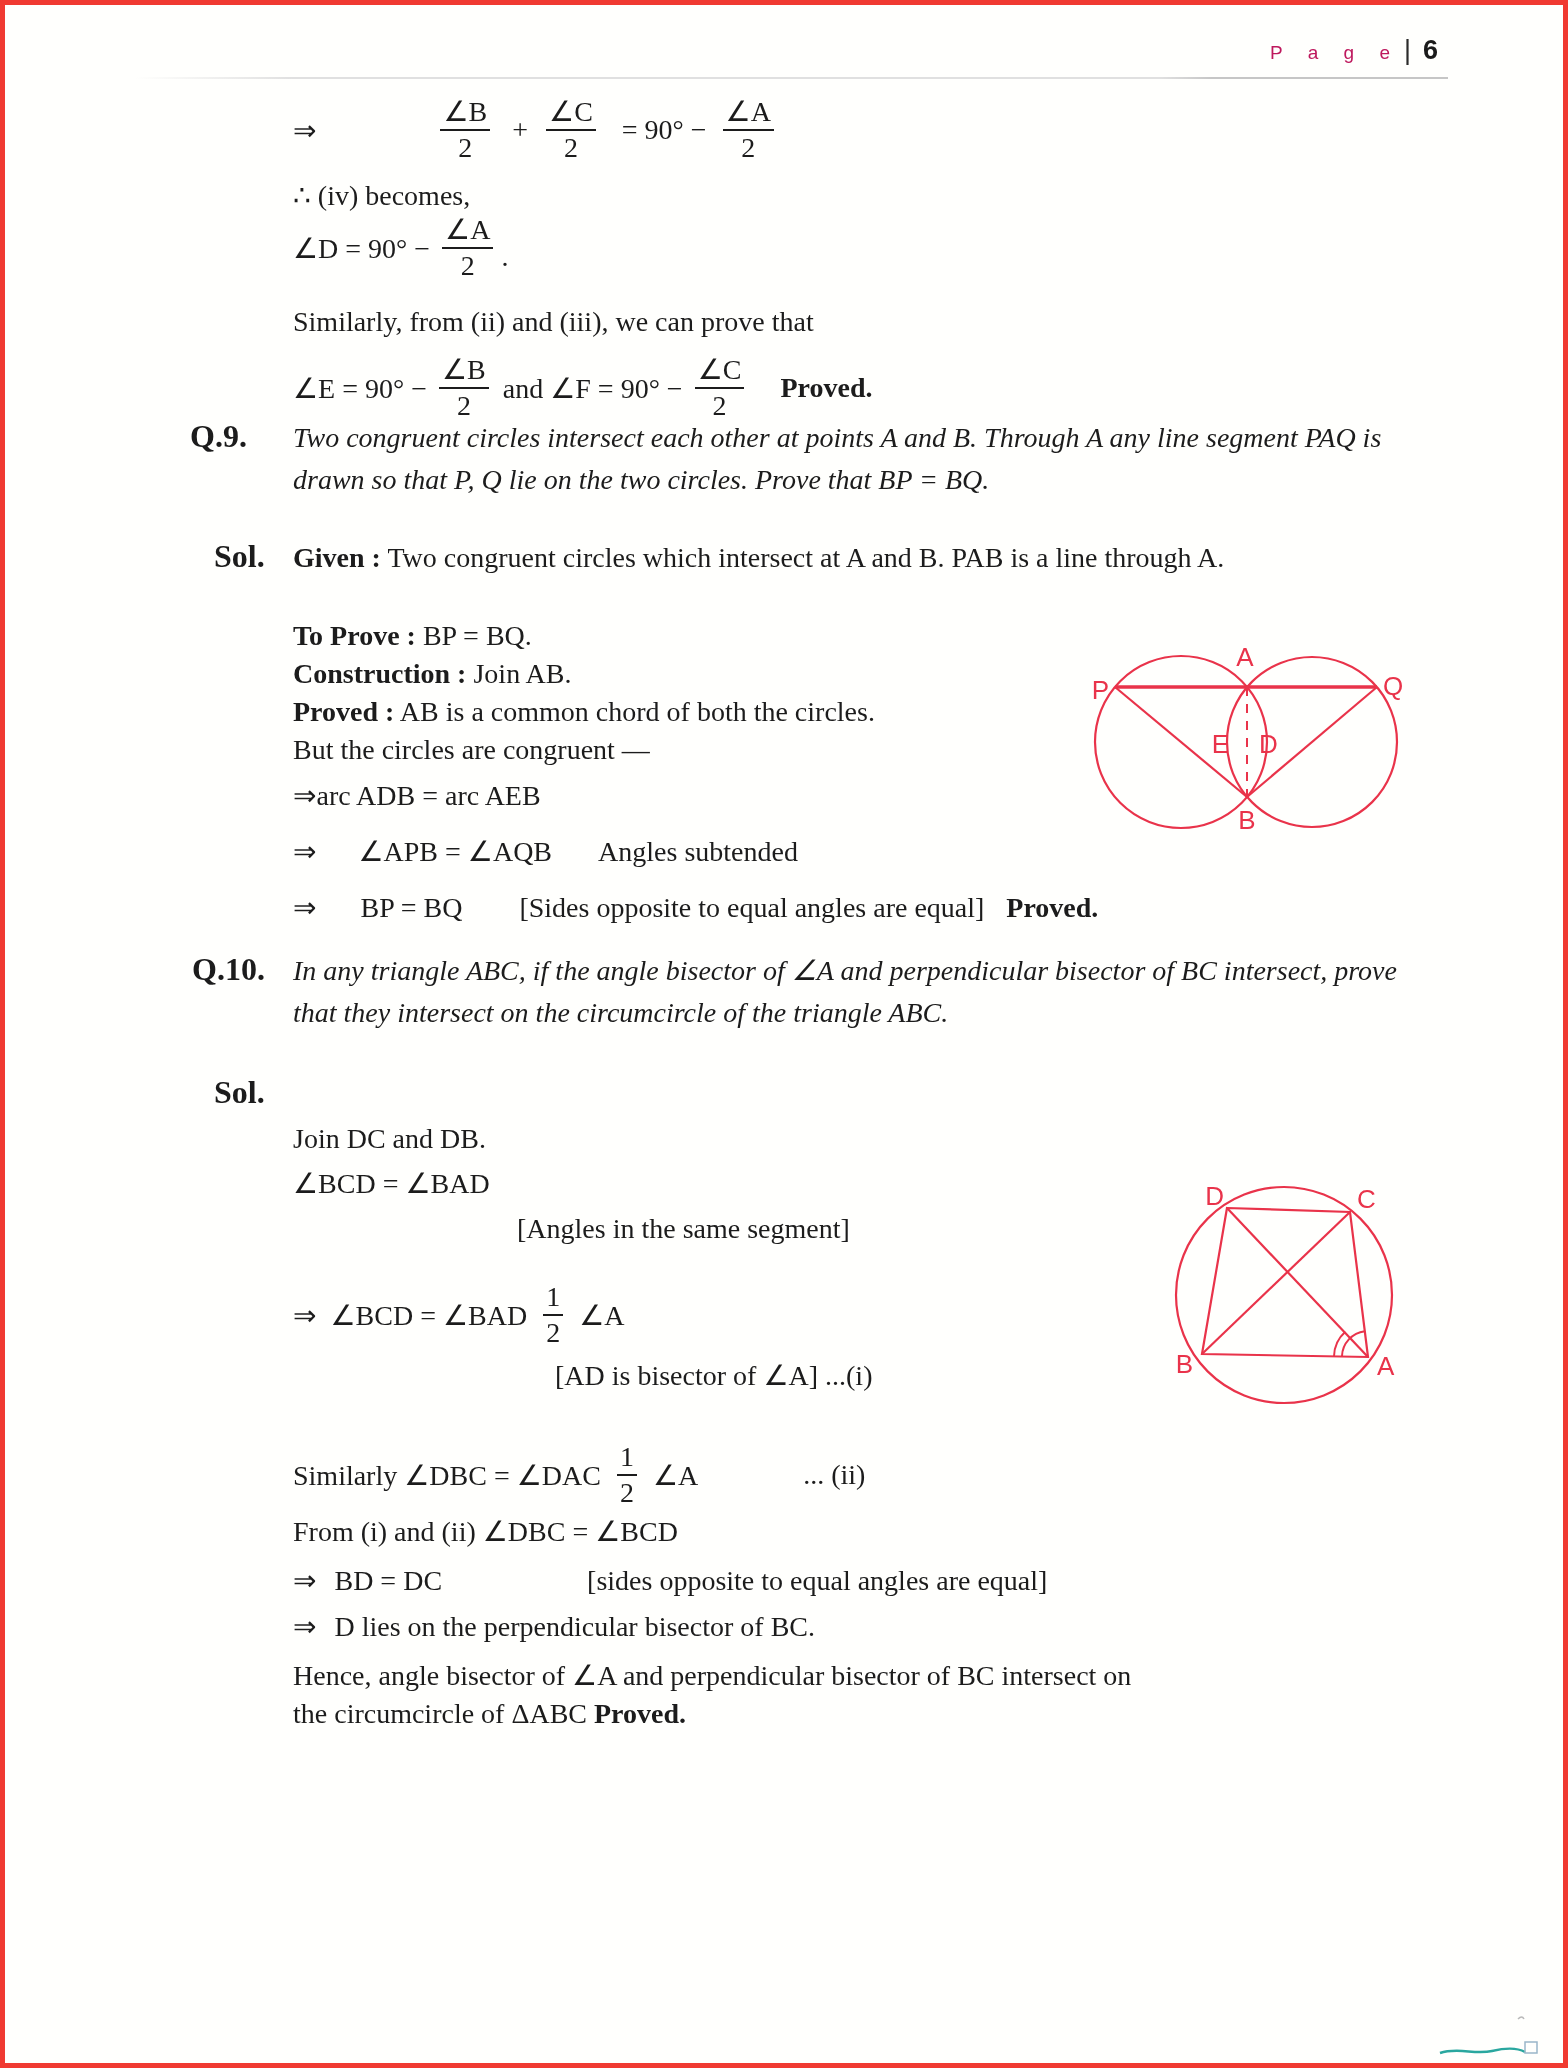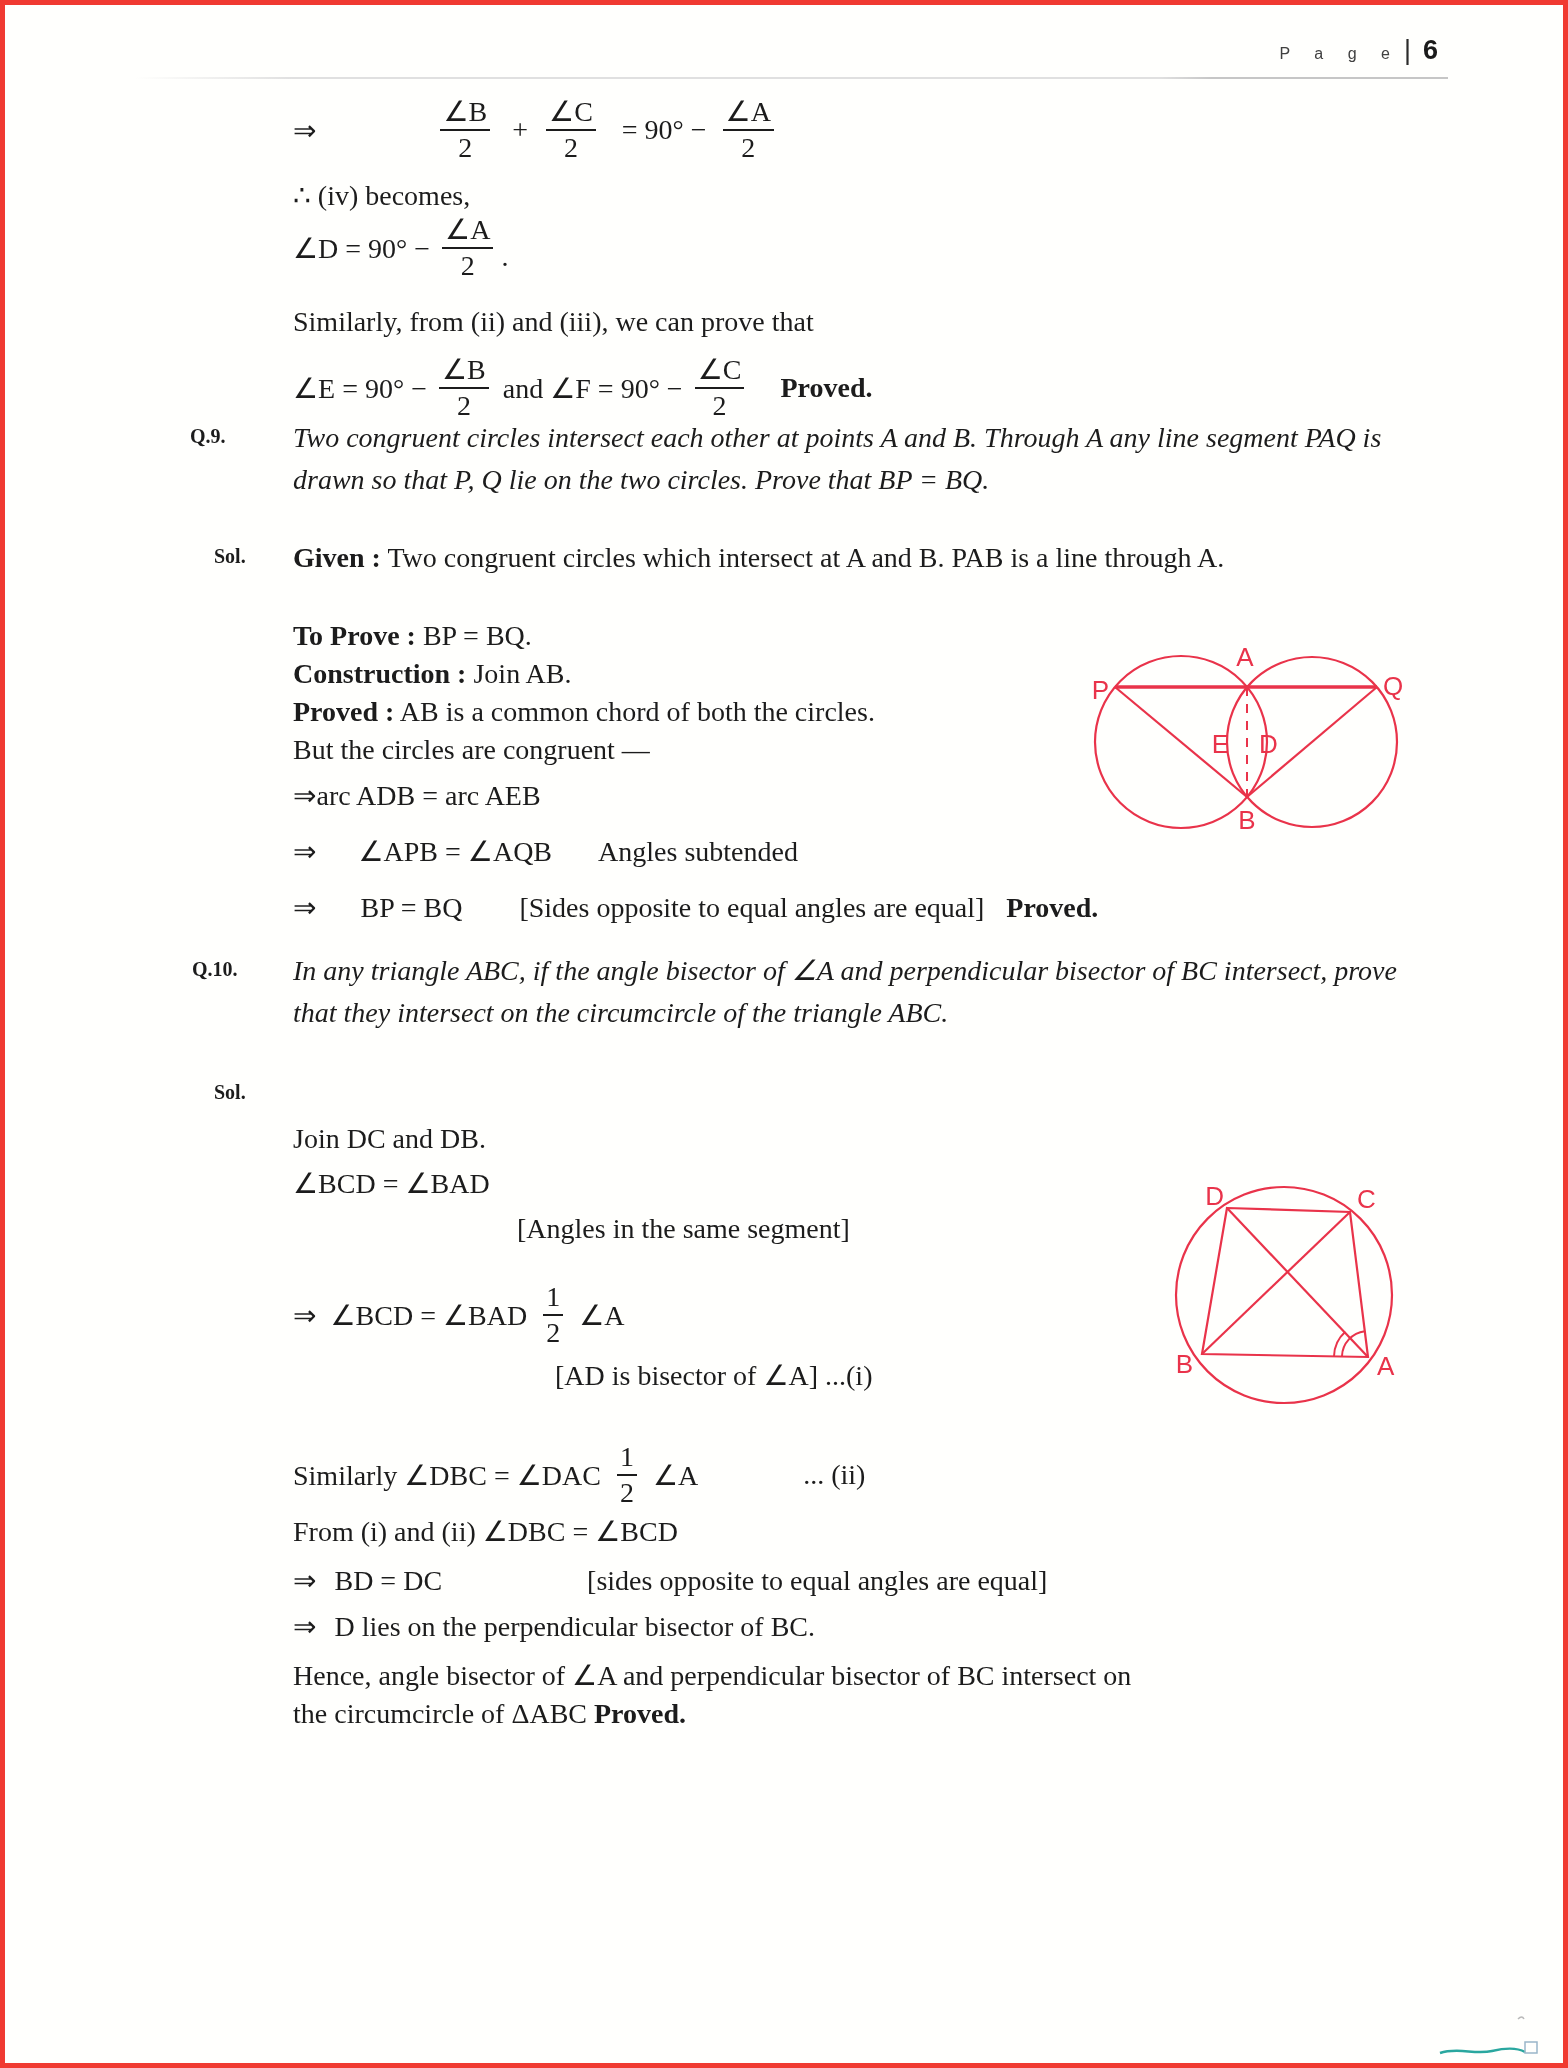--- a/index.html
+++ b/index.html
@@ -3,31 +3,31 @@
 <meta charset="utf-8">
 <style>
   html,body { margin:0; padding:0; background:#e9e9e9; }
   .page {
     position:relative; width:1568px; height:2068px; margin:0 auto;
     background:#fffffd; border:5px solid #f03a31; box-sizing:border-box;
     font-family:"Liberation Serif", serif; color:#1c1c1c; overflow:hidden;
   }
   
   .hdr { position:absolute; top:30px; right:125px; font-family:"Liberation Sans", sans-serif; white-space:nowrap; }
-  .hdr .pg  { color:#404040; font-size:16px; letter-spacing:10px; }
+  .hdr .pg  { color:#be185d; font-size:19px; letter-spacing:10px; }
   .hdr .sep { color:#2b2b2b; font-size:27px; margin:0 12px 0 4px; font-weight:400; }
   .hdr .num { color:#1b1b1b; font-size:27px; font-weight:bold; }
   .rule  { position:absolute; top:72px; left:130px; width:1313px; height:2px;
            background:linear-gradient(to right, rgba(220,220,220,0), #e0e0e0 12%, #e0e0e0 78%, #c6c6c6 82%, #c6c6c6); }
   
   .line { position:absolute; font-size:28px; line-height:38px; white-space:nowrap; }
   .wrap { position:absolute; font-size:28px; line-height:42px; white-space:normal; }
   .qtext { font-style:italic; }
   .b { font-weight:bold; }
-  .lbl { position:absolute; font-size:20px; line-height:38px; font-weight:bold; }
+  .lbl { position:absolute; font-size:32px; line-height:38px; font-weight:bold; }
   
   .mrow { position:absolute; height:74px; display:flex; align-items:center; font-size:28px; white-space:pre; }
   .frac { display:inline-flex; flex-direction:column; align-items:center; line-height:1.08; }
   .frac .bar { height:2px; background:#1c1c1c; align-self:stretch; margin:2px 0; }
   .frac .num, .frac .den { padding:0 3px; }
   .low { align-self:flex-end; line-height:1; padding-bottom:14px; }
   .ml8{margin-left:8px}.ml12{margin-left:12px}.ml14{margin-left:14px}.ml16{margin-left:16px}
   .ml18{margin-left:18px}.ml22{margin-left:22px}.ml26{margin-left:26px}.ml36{margin-left:36px}
   .ml42{margin-left:42px}.ml46{margin-left:46px}.ml57{margin-left:57px}.ml80{margin-left:44px}
   .ml105{margin-left:105px}.ml124{margin-left:124px}.ml145{margin-left:145px}

